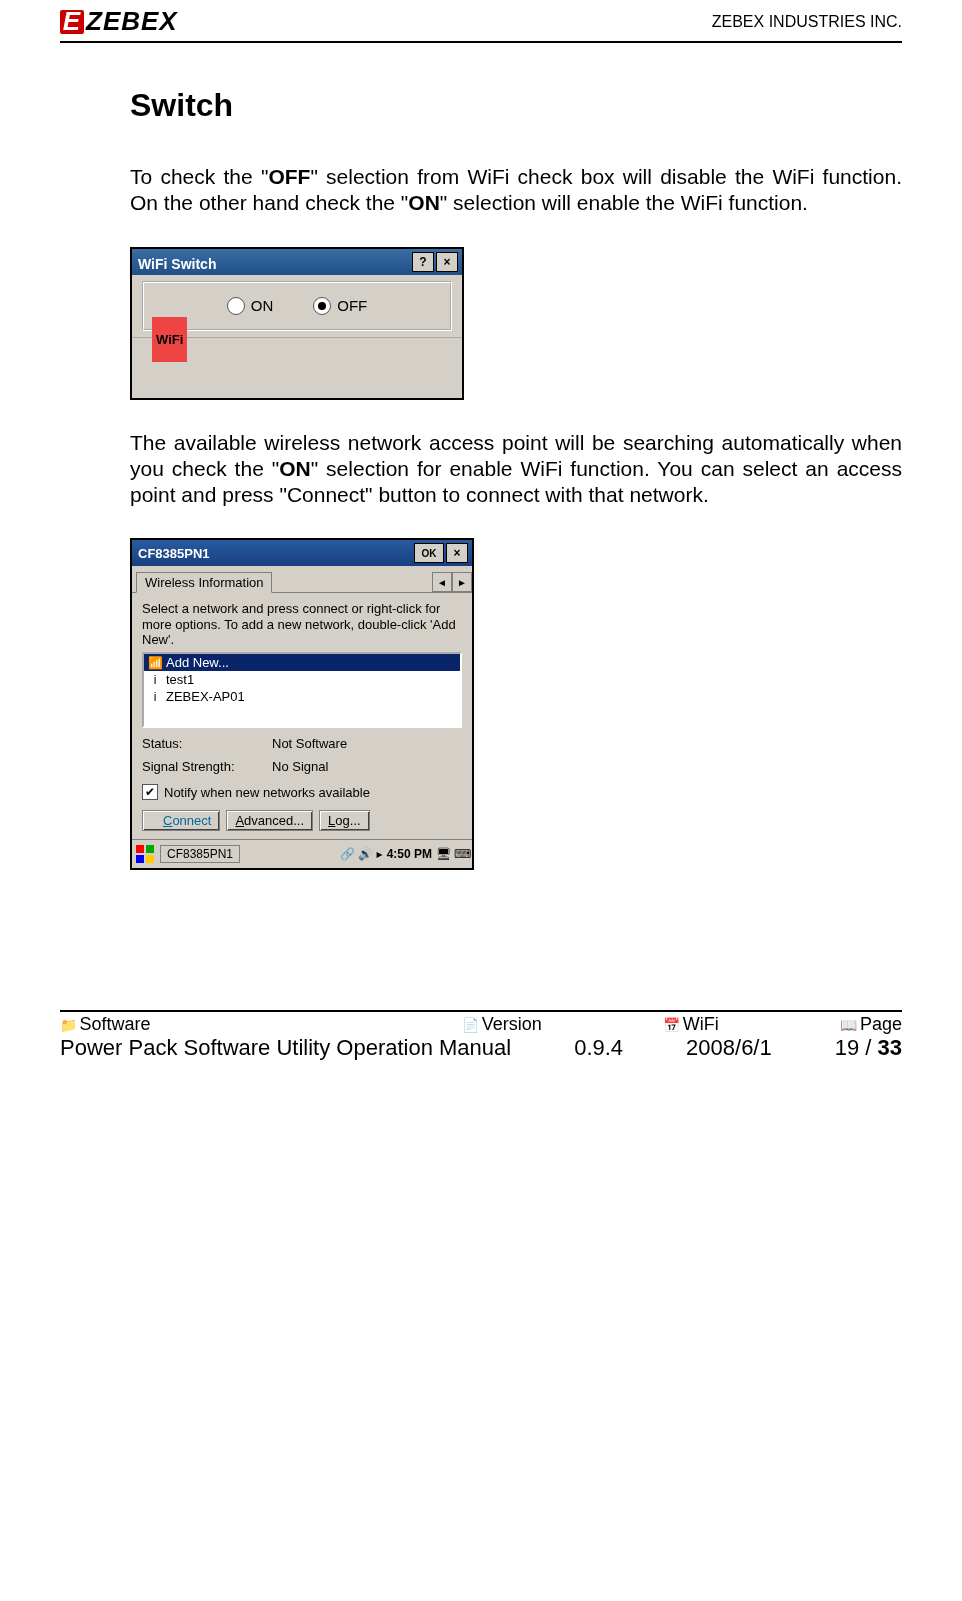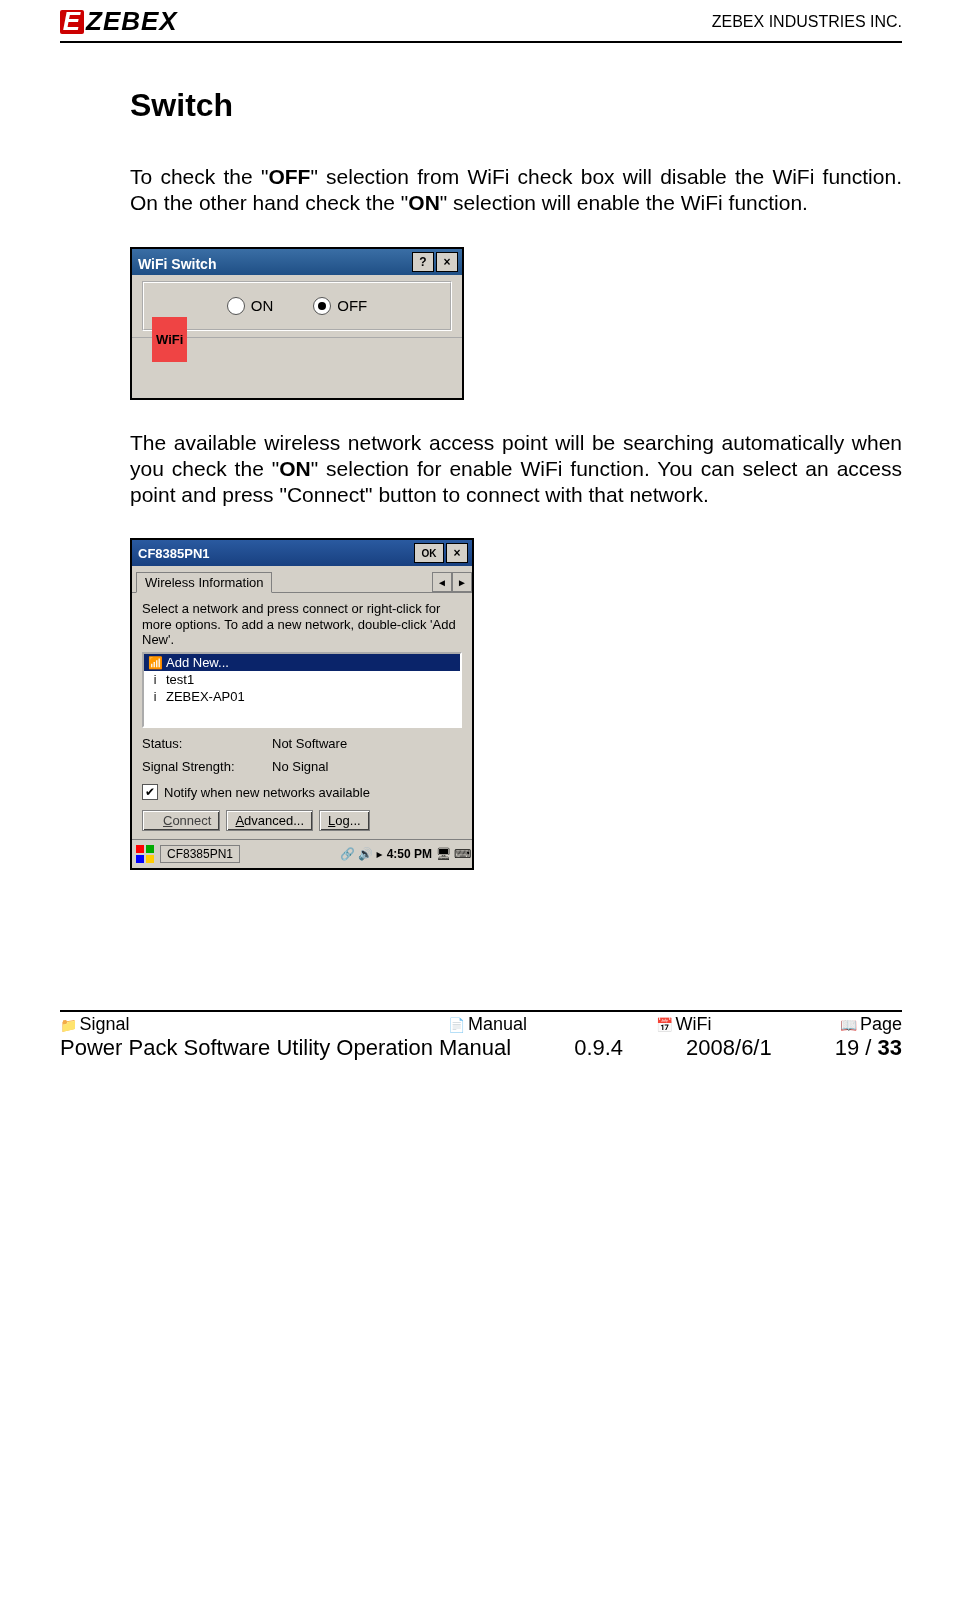--- a/index.html
+++ b/index.html
@@ -271,21 +271,21 @@
     display: flex;
     gap: 6px;
   }
   .wbtn {
     border: 1px solid #808080;
     background: #d4d0c8;
     box-shadow: inset 1px 1px #fff, inset -1px -1px #404040;
     font-size: 13px;
     padding: 2px 8px;
   }
-  .wbtn.disabled { color: #404040; padding-left: 20px; }
+  .wbtn.disabled { color: #0369a1; padding-left: 20px; }
   .taskbar {
     border-top: 1px solid #808080;
     display: flex;
     align-items: center;
     height: 28px;
     font-size: 12px;
     padding: 0 4px;
     gap: 6px;
   }
   .winflag {
@@ -444,22 +444,22 @@
           <span class="tray-ico">🖥</span>
           <span class="tray-ico">⌨</span>
         </span>
       </div>
     </div>
   </div>
 
   <div class="doc-footer">
     <hr class="hr" style="margin-bottom:2px;">
     <div class="footer-row labels">
-      <span class="footer-cell"><span class="footer-icon">📁</span><span>Signal</span></span>
-      <span class="footer-cell" style="margin-left:190px;"><span class="footer-icon">📄</span><span>Manual</span></span>
+      <span class="footer-cell"><span class="footer-icon">📁</span><span>Software</span></span>
+      <span class="footer-cell" style="margin-left:190px;"><span class="footer-icon">📄</span><span>Version</span></span>
       <span class="footer-cell"><span class="footer-icon">📅</span><span>WiFi</span></span>
       <span class="footer-cell"><span class="footer-icon">📖</span><span>Page</span></span>
     </div>
     <div class="footer-row">
       <span class="footer-cell">Power Pack Software Utility Operation Manual</span>
       <span class="footer-cell">0.9.4</span>
       <span class="footer-cell">2008/6/1</span>
       <span class="footer-cell">
         <span>19</span><span> / </span><b>33</b>
       </span>

